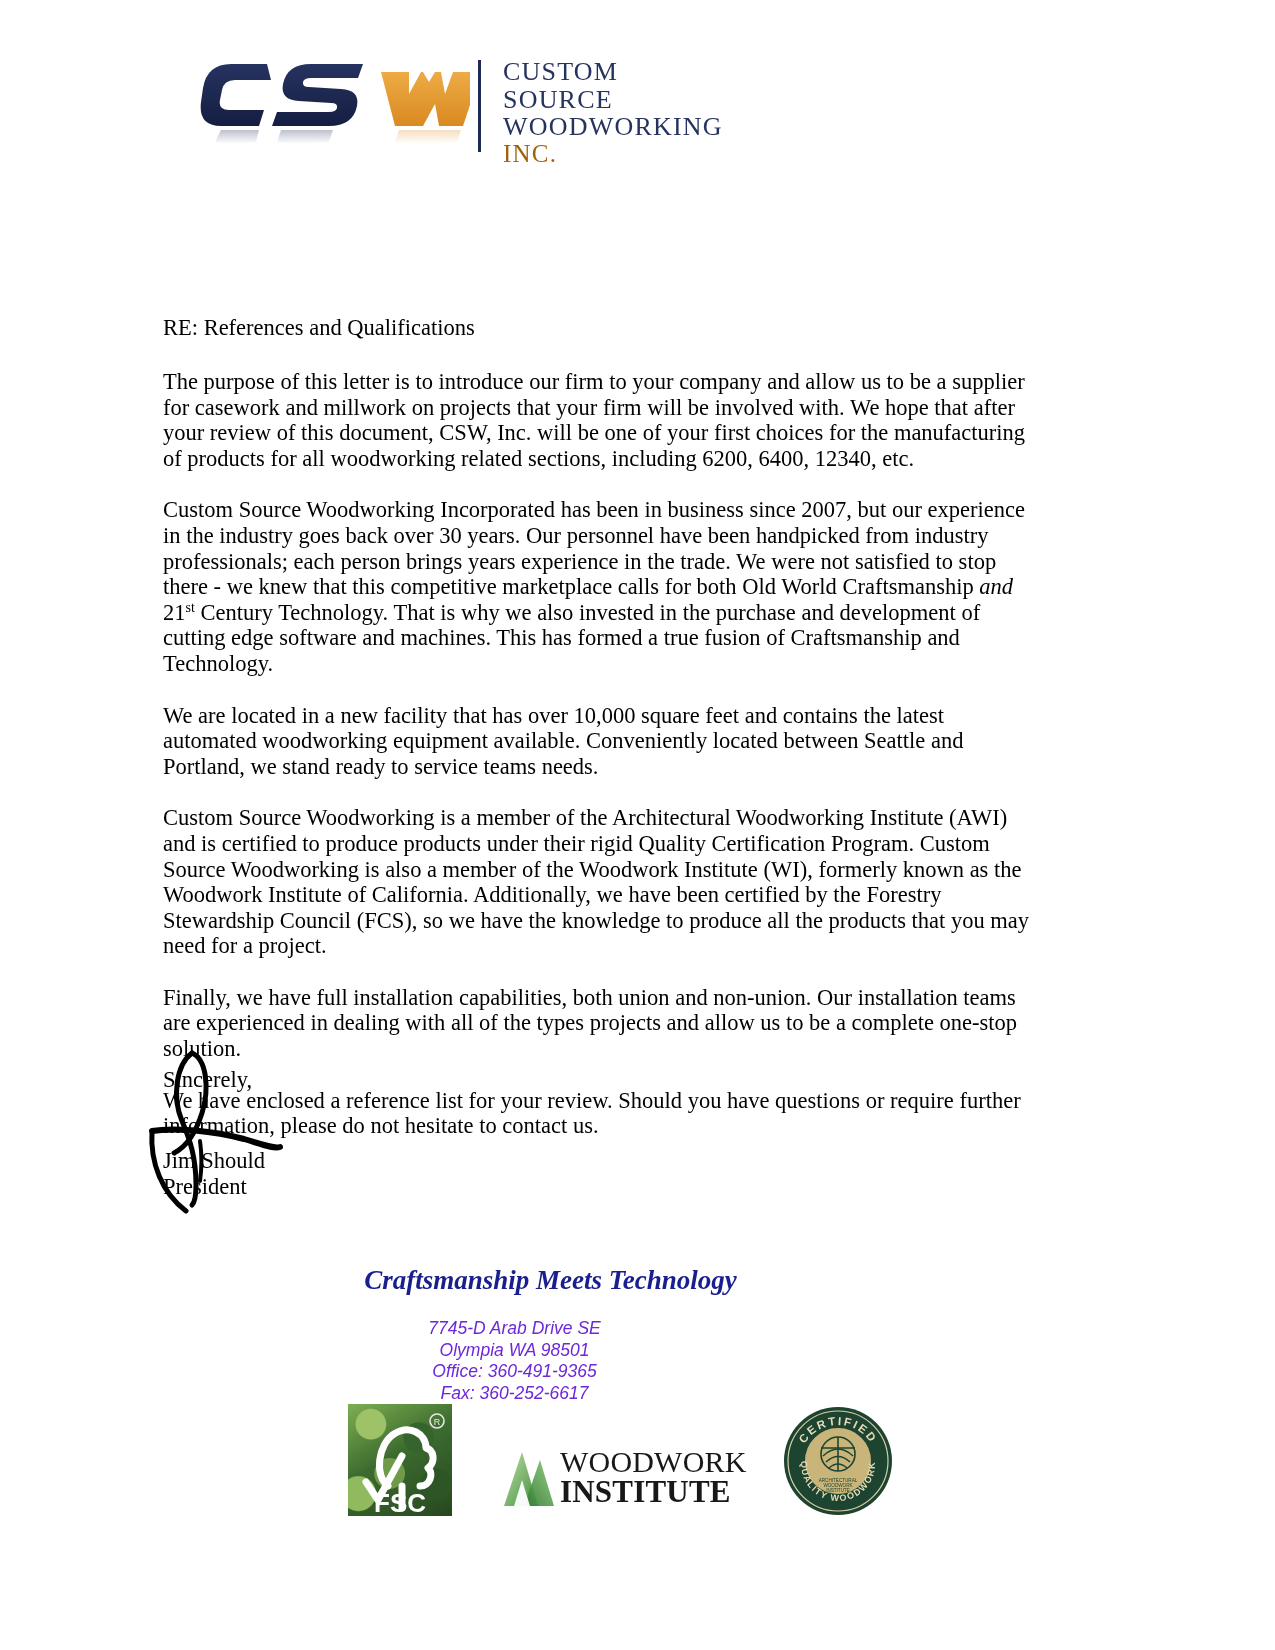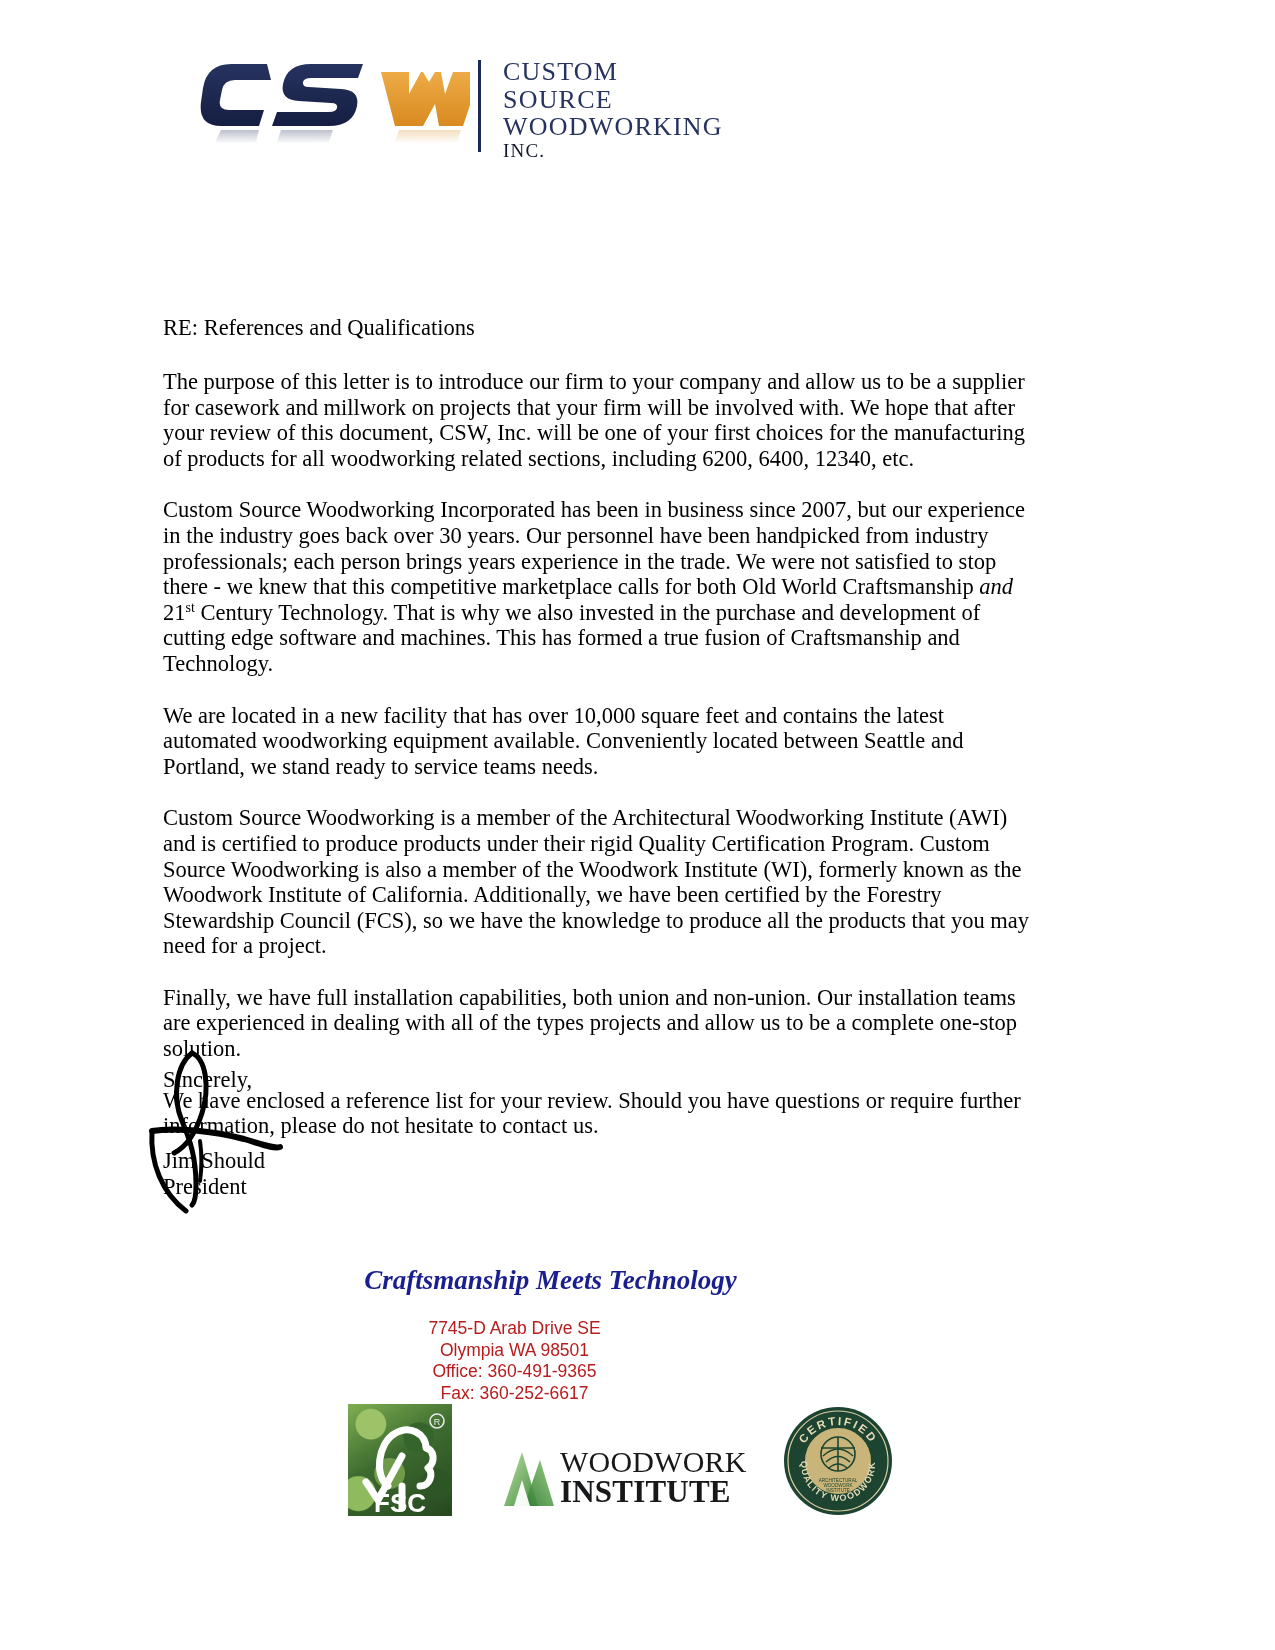--- a/index.html
+++ b/index.html
@@ -50,22 +50,22 @@
     margin-top: 10px;
     line-height: 1.06;
   }
   .logo-words div {
     font-family: "Liberation Serif", "DejaVu Serif", serif;
     font-size: 26px;
     letter-spacing: 1.2px;
     color: #27335f;
   }
   .logo-words .lw-inc {
-    color: #0f172a;
-    font-size: 19px;
+    color: #a16207;
+    font-size: 25px;
   }
 
   
   .letter-body {
     position: absolute;
     left: 163px;
     top: 315px;
     width: 880px;
   }
   .subject-line {
@@ -126,21 +126,22 @@
   }
   .contact {
     position: absolute;
     left: 0;
     top: 1318px;
     width: 1029px;
     text-align: center;
     font-family: "Liberation Sans", "DejaVu Sans", sans-serif;
     font-size: 17.5px;
     line-height: 21.5px;
-    color: #b91c1c;
+    color: #6d28d9;
+    font-style: italic;
   }
 
   .cert-row {
     position: absolute;
     left: 0;
     top: 1398px;
     width: 1275px;
     height: 140px;
   }
 

